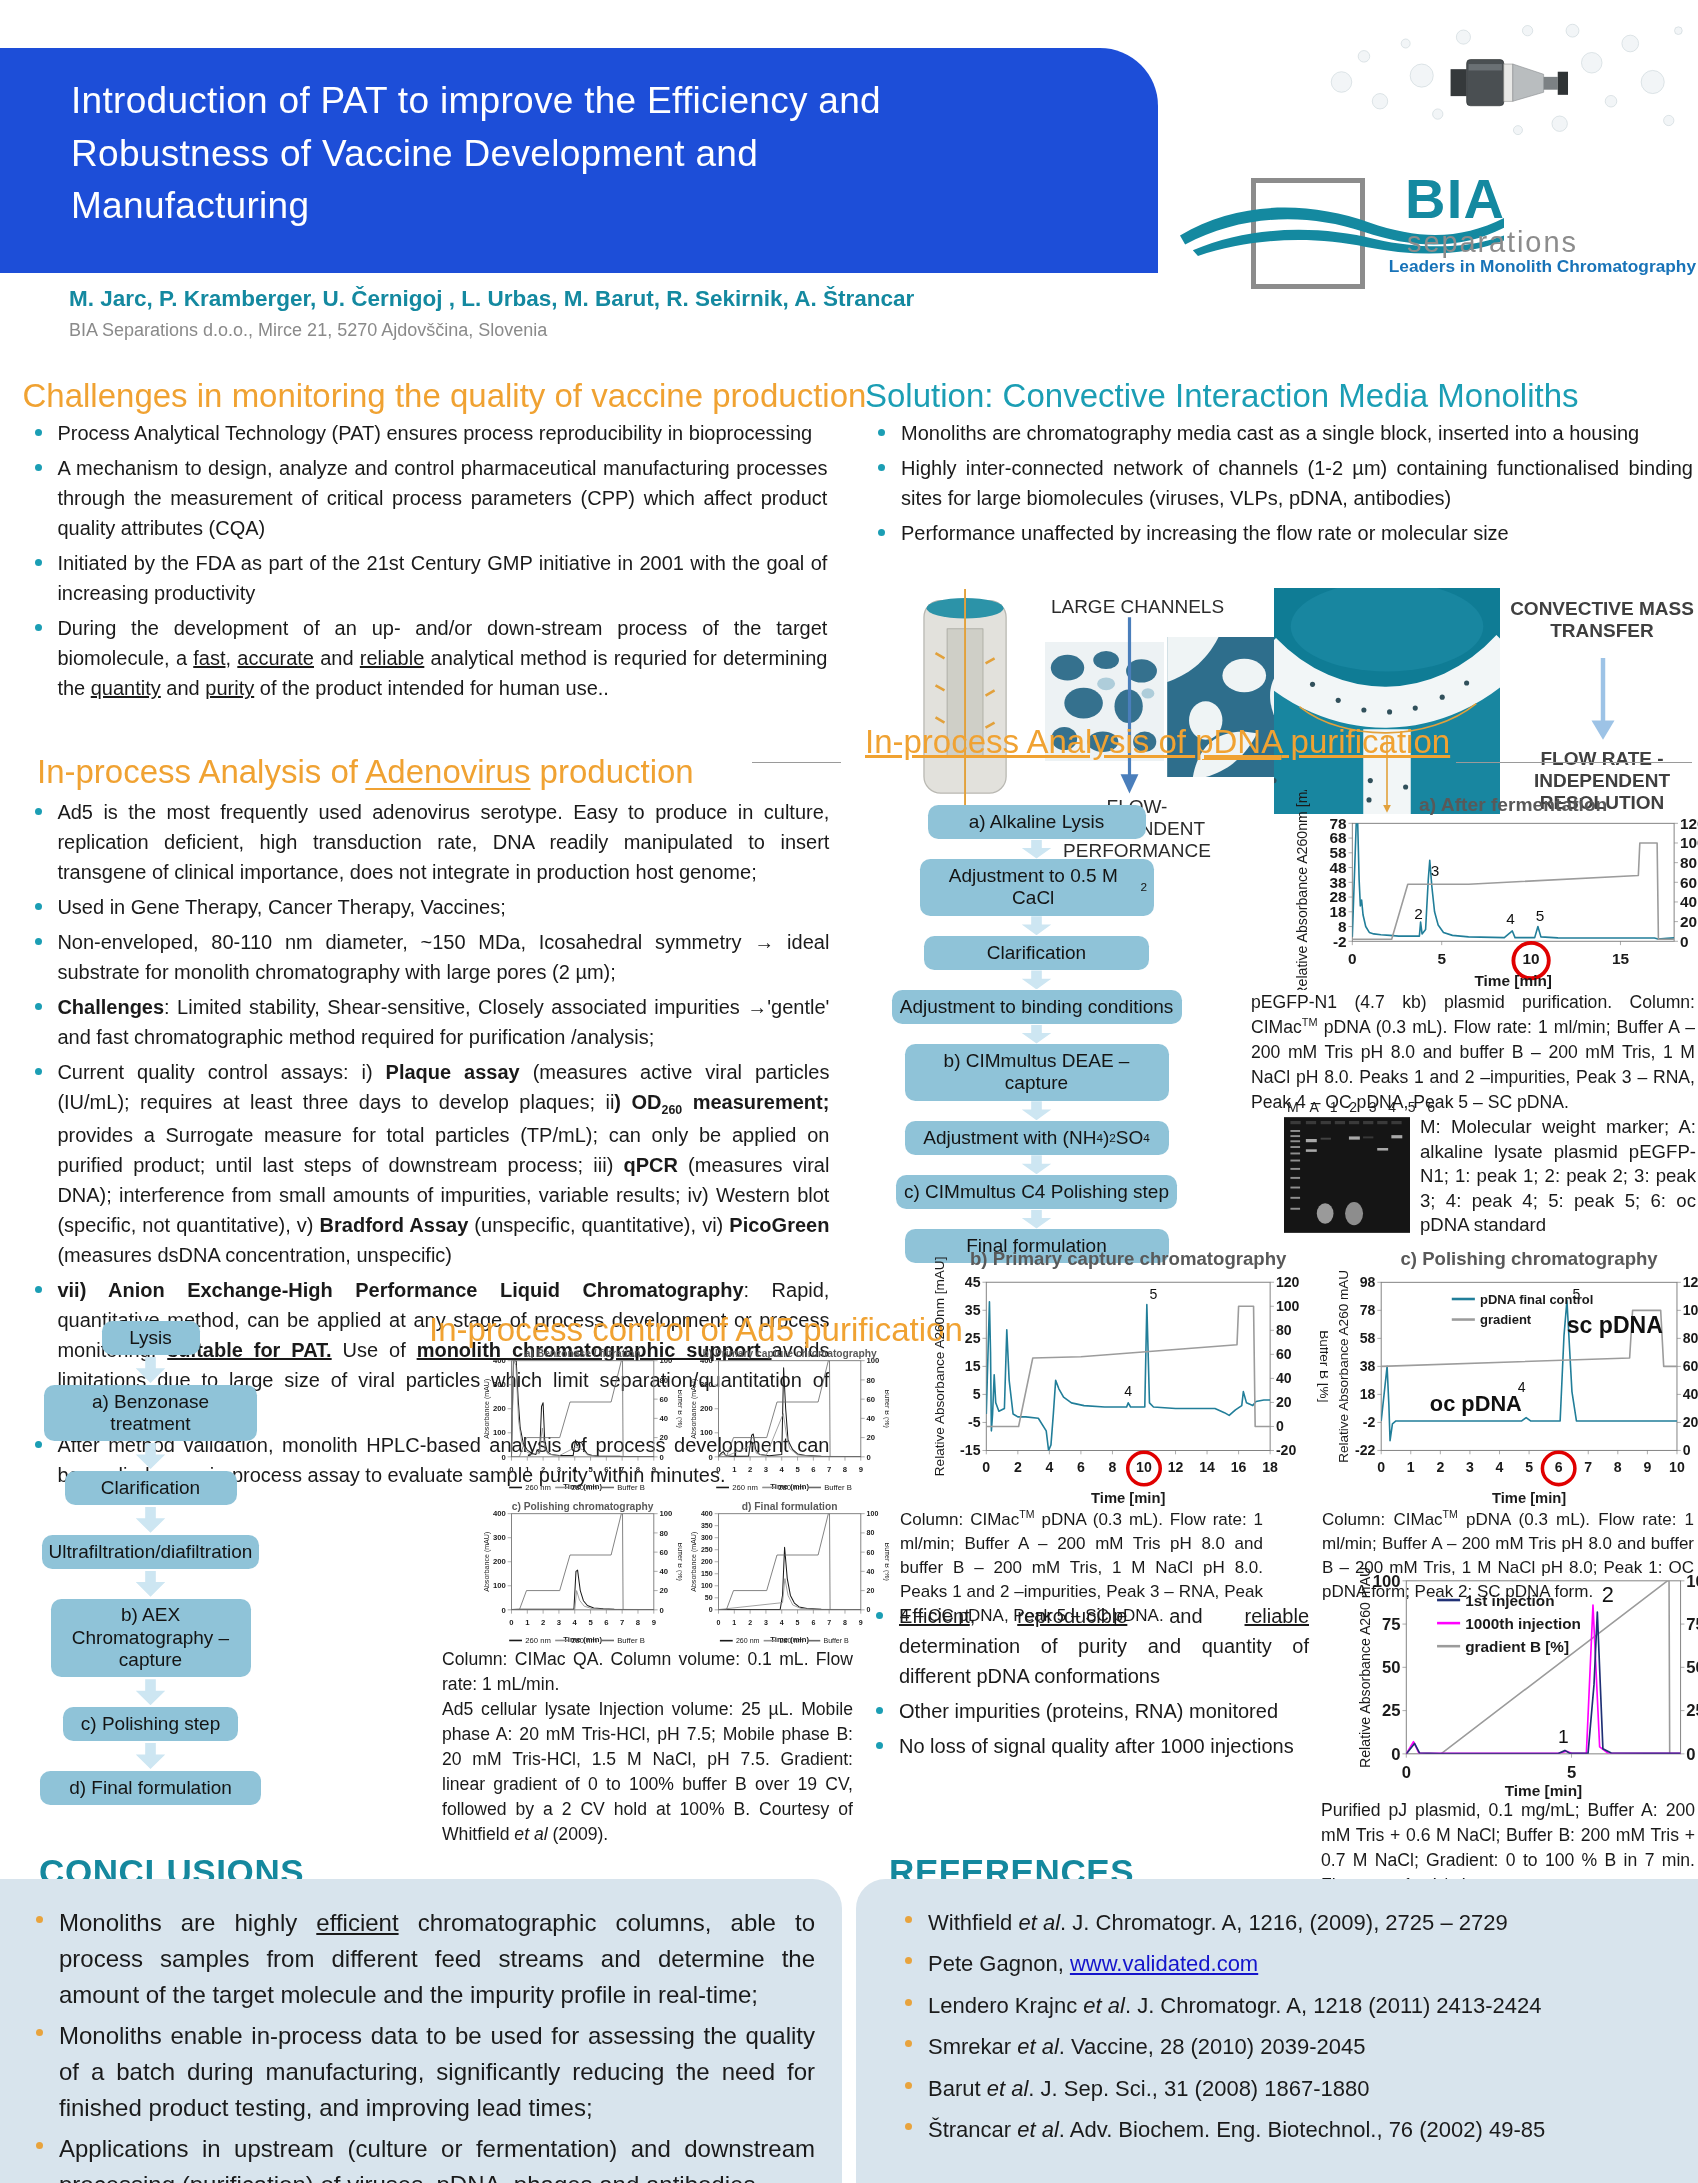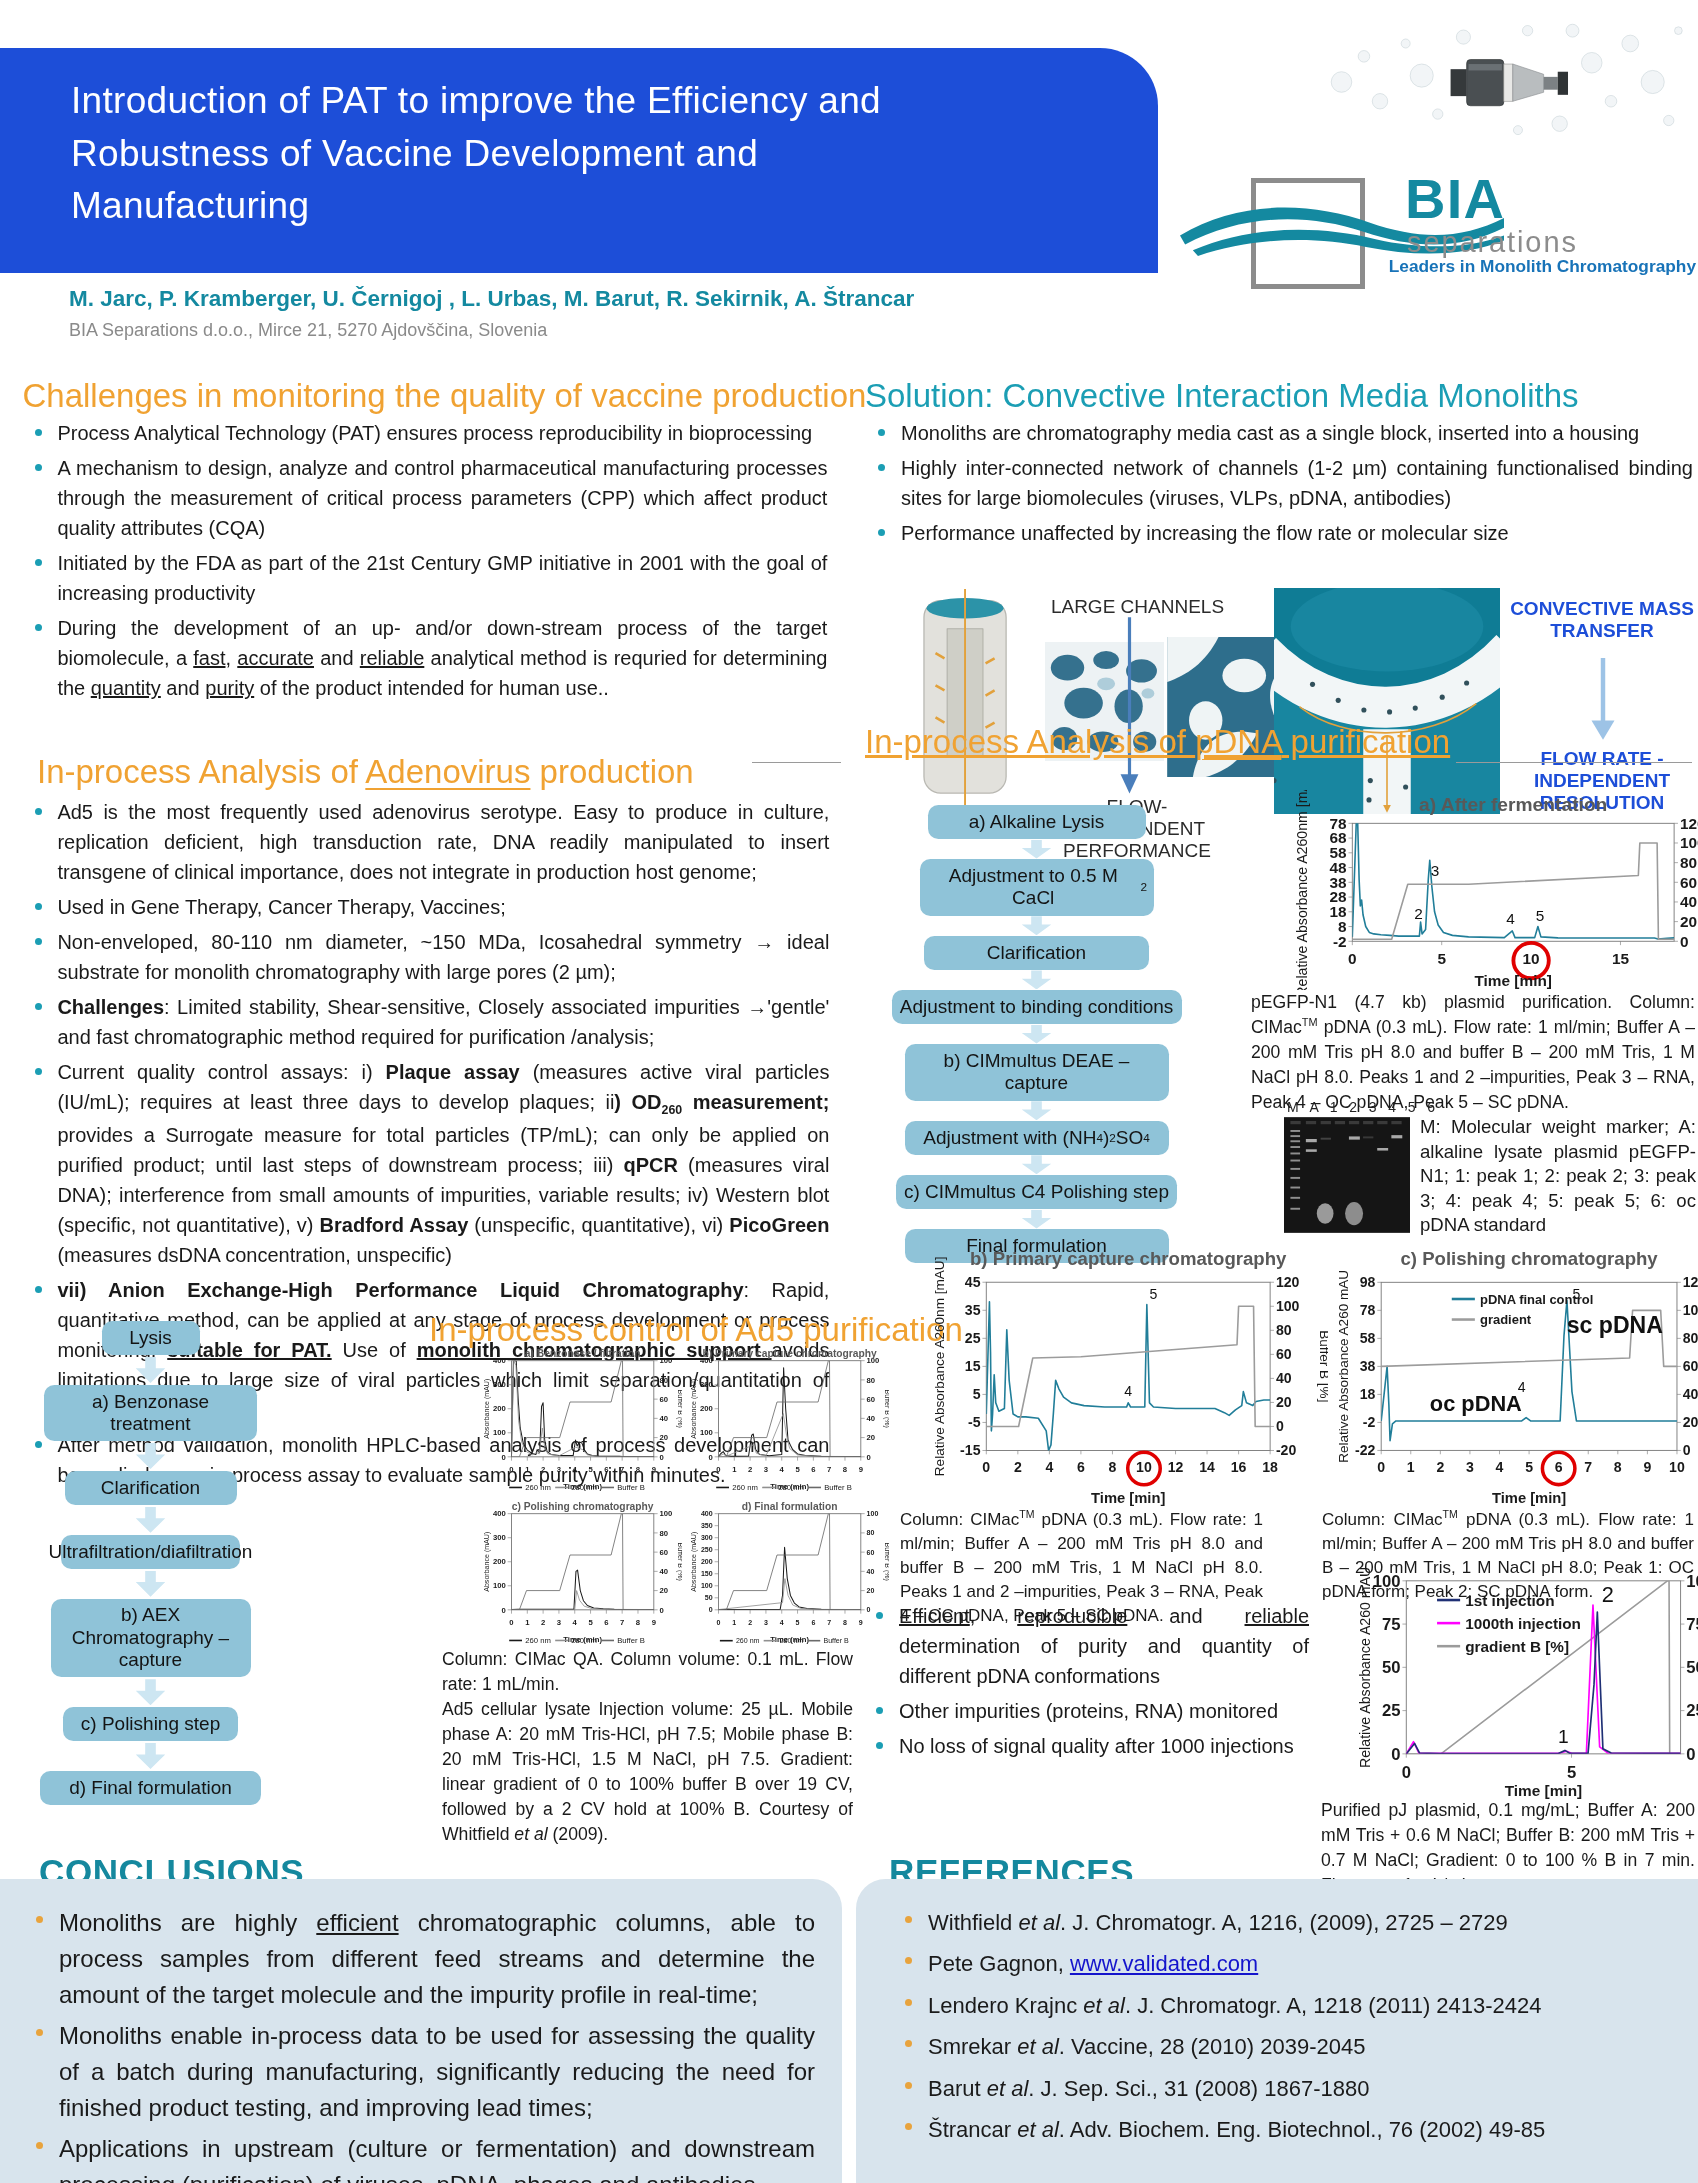--- a/index.html
+++ b/index.html
@@ -28,31 +28,31 @@
   .bullets li::before{content:'';position:absolute;left:10.3px;top:11px;width:7px;height:7px;border-radius:50%;background:#1B9EB4;}
   .bullets.orange-dots li::before{background:#E8A33D;}
   .bullets li b{font-weight:700;}
   
   .flow{position:absolute;display:flex;flex-direction:column;align-items:center;}
   .fbox{background:#8FC3D8;border-radius:10.3px;color:#141414;display:flex;align-items:center;justify-content:center;
     text-align:center;font-size:19px;line-height:1.18;padding:5.8px 6.4px;box-sizing:border-box;min-height:33px;}
   .farrow{width:29.5px;height:26px;background:#CDE6F2;margin:1.9px 0;
     clip-path:polygon(32% 0,68% 0,68% 44%,100% 44%,50% 100%,0 44%,32% 44%);}
   #flow-ad5 .fb0{width:98px;} #flow-ad5 .fb1{width:213px;} #flow-ad5 .fb2{width:172px;}
-  #flow-ad5 .fb3{width:179px;} #flow-ad5 .fb4{width:200px;} #flow-ad5 .fb5{width:175px;} #flow-ad5 .fb6{width:221px;}
+  #flow-ad5 .fb3{width:217px;} #flow-ad5 .fb4{width:200px;} #flow-ad5 .fb5{width:175px;} #flow-ad5 .fb6{width:221px;}
   #flow-pdna .farrow{height:19px;margin:0.6px 0;}
   #flow-pdna .fb0{width:218px;} #flow-pdna .fb1{width:234px;} #flow-pdna .fb2{width:225px;}
   #flow-pdna .fb3{width:290px;} #flow-pdna .fb4{width:264px;} #flow-pdna .fb5{width:264px;}
   #flow-pdna .fb6{width:281px;} #flow-pdna .fb7{width:264px;}
   
   .cap{position:absolute;font-size:17.3px;line-height:1.42;text-align:justify;}
   .cap i{font-style:italic;}
   .panel{position:absolute;background:#D8E4ED;}
   .artlabel{position:absolute;font-size:19px;color:#2b2b2b;text-align:center;}
-  .artlabel.bold{font-weight:700;color:#1d4ed8;}
+  .artlabel.bold{font-weight:700;color:#404040;}
   .gel-lanes{position:absolute;font-size:14px;letter-spacing:3.9px;color:#222;}
   .gelcap{position:absolute;font-size:18.6px;line-height:1.32;text-align:justify;}
   .chart{position:absolute;}
   .link{color:#1414CC;text-decoration:underline;cursor:pointer;}
   sub{font-size:.62em;} sup{font-size:.62em;}
 </style>
 </head>
 <body>
 
 <div class="poster">

